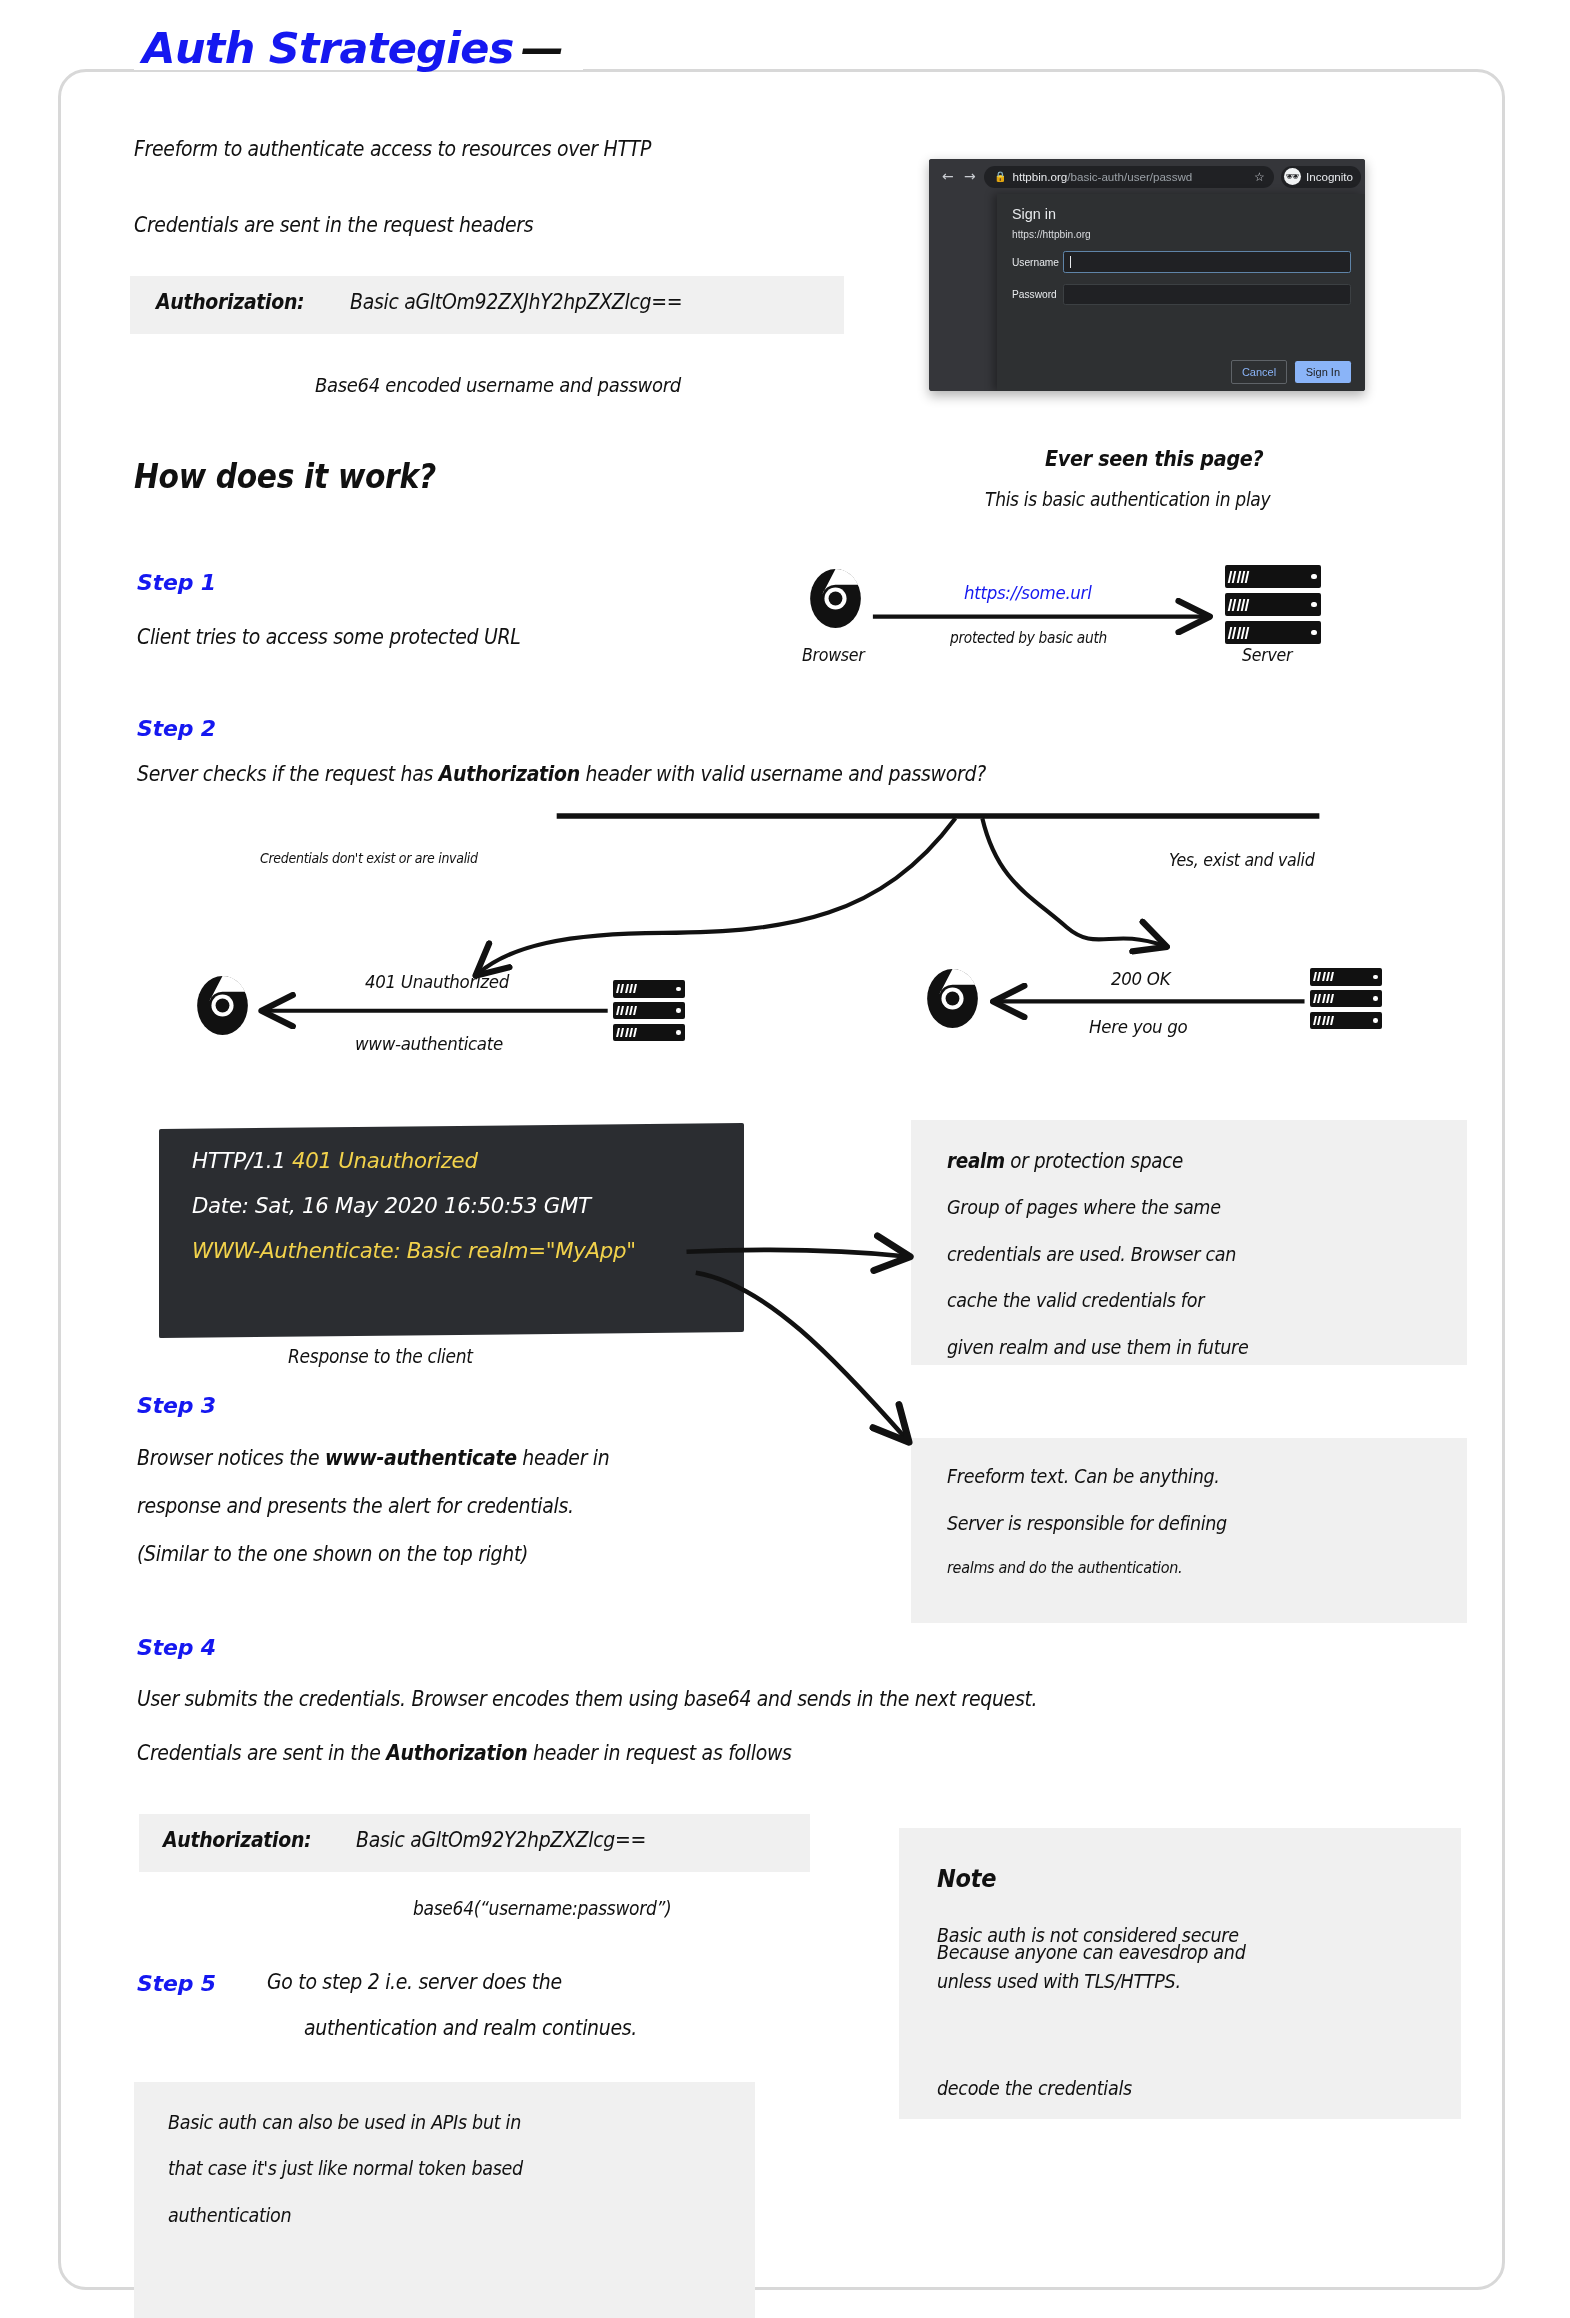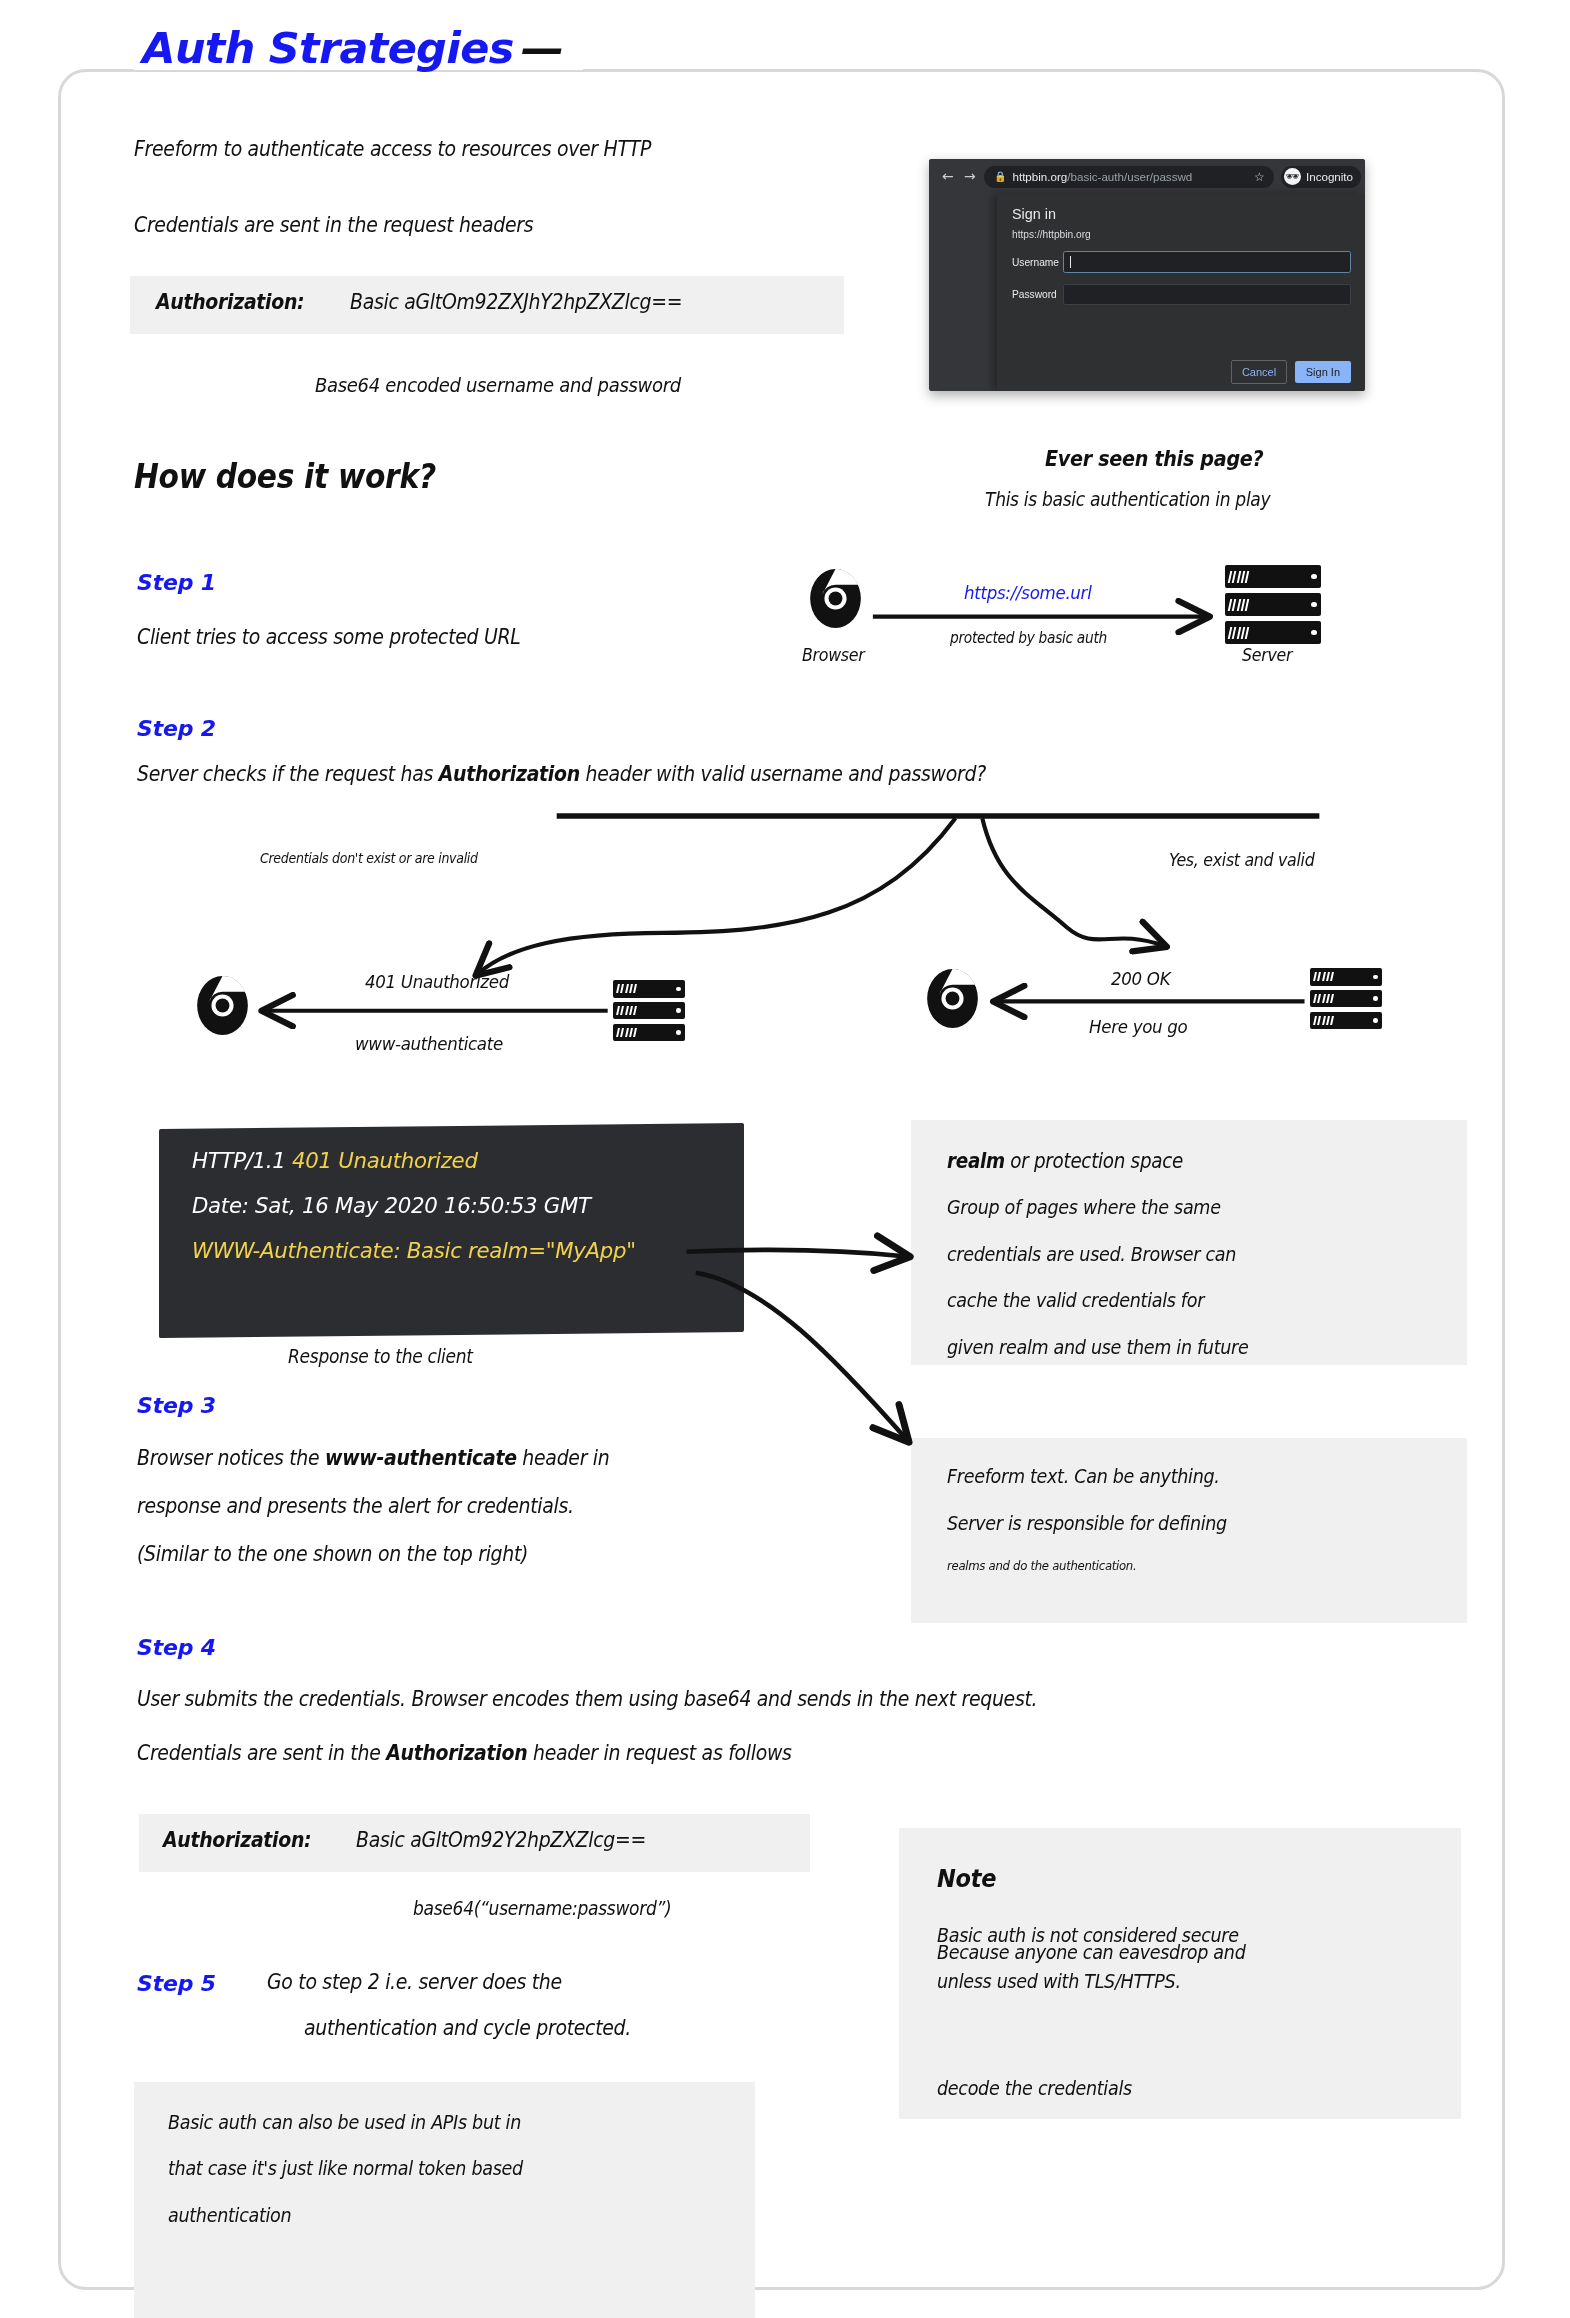--- a/index.html
+++ b/index.html
@@ -292,39 +292,39 @@
 <div class="greybox" style="left:911px;top:1120px;width:556px;height:245px;"></div>
 <div class="t hand" style="left:947px;top:1149px;font-size:20.4px;"><span class="bold">realm</span><span> or protection space</span></div>
 <div class="t hand" style="left:947px;top:1196px;font-size:19.5px;">Group of pages where the same</div>
 <div class="t hand" style="left:947px;top:1243px;font-size:19.5px;">credentials are used. Browser can</div>
 <div class="t hand" style="left:947px;top:1289px;font-size:19.5px;">cache the valid credentials for</div>
 <div class="t hand" style="left:947px;top:1336px;font-size:19.5px;">given realm and use them in future</div>
 
 <div class="greybox" style="left:911px;top:1438px;width:556px;height:185px;"></div>
 <div class="t hand" style="left:947px;top:1465px;font-size:19.5px;">Freeform text. Can be anything.</div>
 <div class="t hand" style="left:947px;top:1512px;font-size:19.5px;">Server is responsible for defining</div>
-<div class="t hand" style="left:947px;top:1558px;font-size:13px;">realms and do the authentication.</div>
+<div class="t hand" style="left:947px;top:1558px;font-size:16px;">realms and do the authentication.</div>
 
 <div class="step-label" style="left:137px;top:1393px;">Step 3</div>
 <div class="t hand" style="left:137px;top:1446px;font-size:21px;"><span>Browser notices the </span><span class="bold">www-authenticate</span><span> header in</span></div>
 <div class="t hand" style="left:137px;top:1494px;font-size:21px;">response and presents the alert for credentials.</div>
 <div class="t hand" style="left:137px;top:1542px;font-size:21px;">(Similar to the one shown on the top right)</div>
 
 <div class="step-label" style="left:137px;top:1635px;">Step 4</div>
 <div class="t hand" style="left:137px;top:1687px;font-size:21px;">User submits the credentials. Browser encodes them using base64 and sends in the next request.</div>
 <div class="t hand" style="left:137px;top:1741px;font-size:21px;"><span>Credentials are sent in the </span><span class="bold">Authorization</span><span> header in request as follows</span></div>
 
 <div class="greybox" style="left:139px;top:1814px;width:671px;height:58px;"></div>
 <div class="t hand" style="left:163px;top:1828px;font-size:21px;font-weight:700;">Authorization:</div>
 <div class="t hand" style="left:356px;top:1828px;font-size:21px;">Basic aGltOm92Y2hpZXZlcg==</div>
 <div class="t hand" style="left:413px;top:1897px;font-size:19px;">base64(“username:password”)</div>
 
 <div class="step-label" style="left:137px;top:1971px;">Step 5</div>
 <div class="t hand" style="left:267px;top:1970px;font-size:21px;">Go to step 2 i.e. server does the</div>
-<div class="t hand" style="left:304px;top:2016px;font-size:21px;">authentication and cycle protected.</div>
+<div class="t hand" style="left:304px;top:2016px;font-size:21px;">authentication and realm continues.</div>
 
 <div class="greybox" style="left:134px;top:2082px;width:621px;height:236px;"></div>
 <div class="t hand" style="left:168px;top:2111px;font-size:19.5px;">Basic auth can also be used in APIs but in</div>
 <div class="t hand" style="left:168px;top:2157px;font-size:19.5px;">that case it's just like normal token based</div>
 <div class="t hand" style="left:168px;top:2204px;font-size:19.5px;">authentication</div>
 
 <div class="greybox" style="left:899px;top:1828px;width:562px;height:291px;"></div>
 <div class="t hand" style="left:937px;top:1864px;font-size:25px;font-weight:700;">Note</div>
 <div class="t hand" style="left:937px;top:1924px;font-size:19.5px;">Basic auth is not considered secure</div>
 <div class="t hand" style="left:937px;top:1970px;font-size:19.5px;">unless used with TLS/HTTPS.</div>

